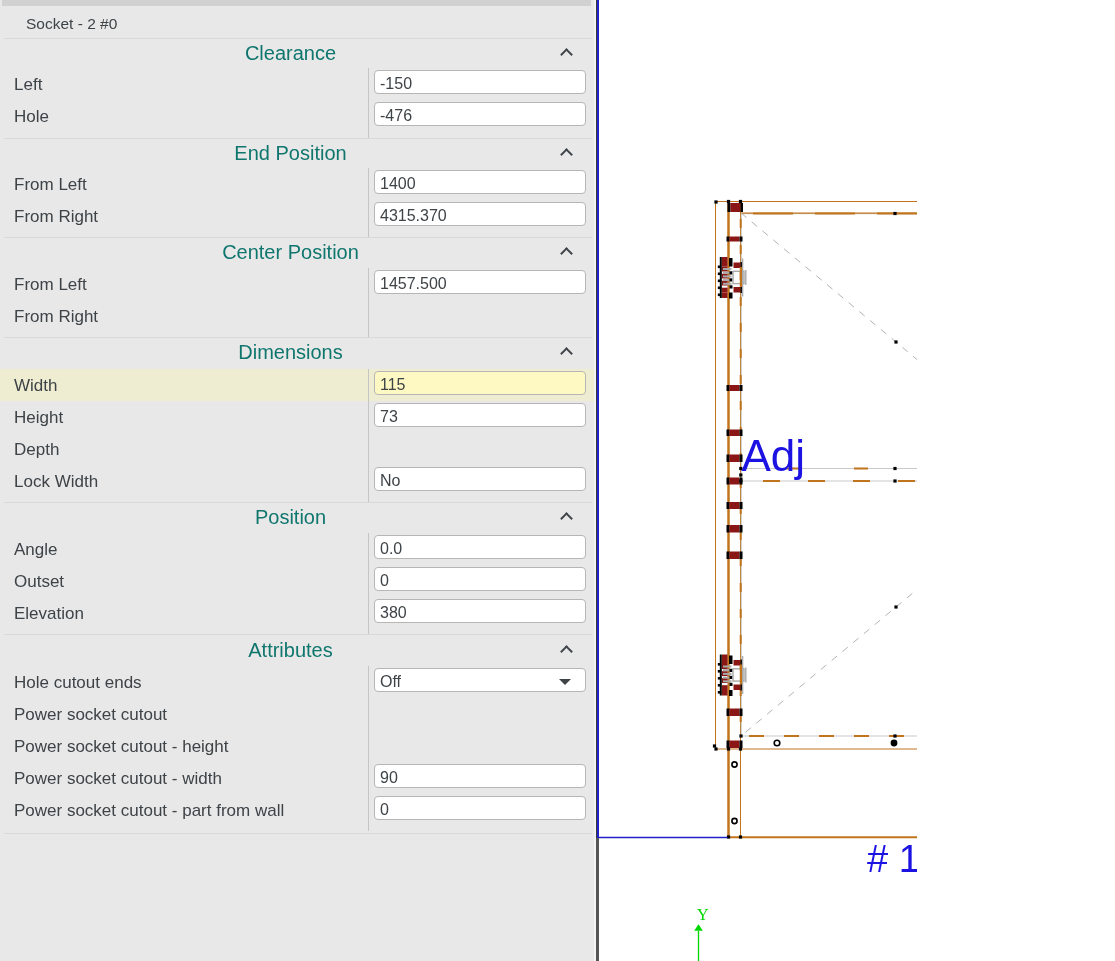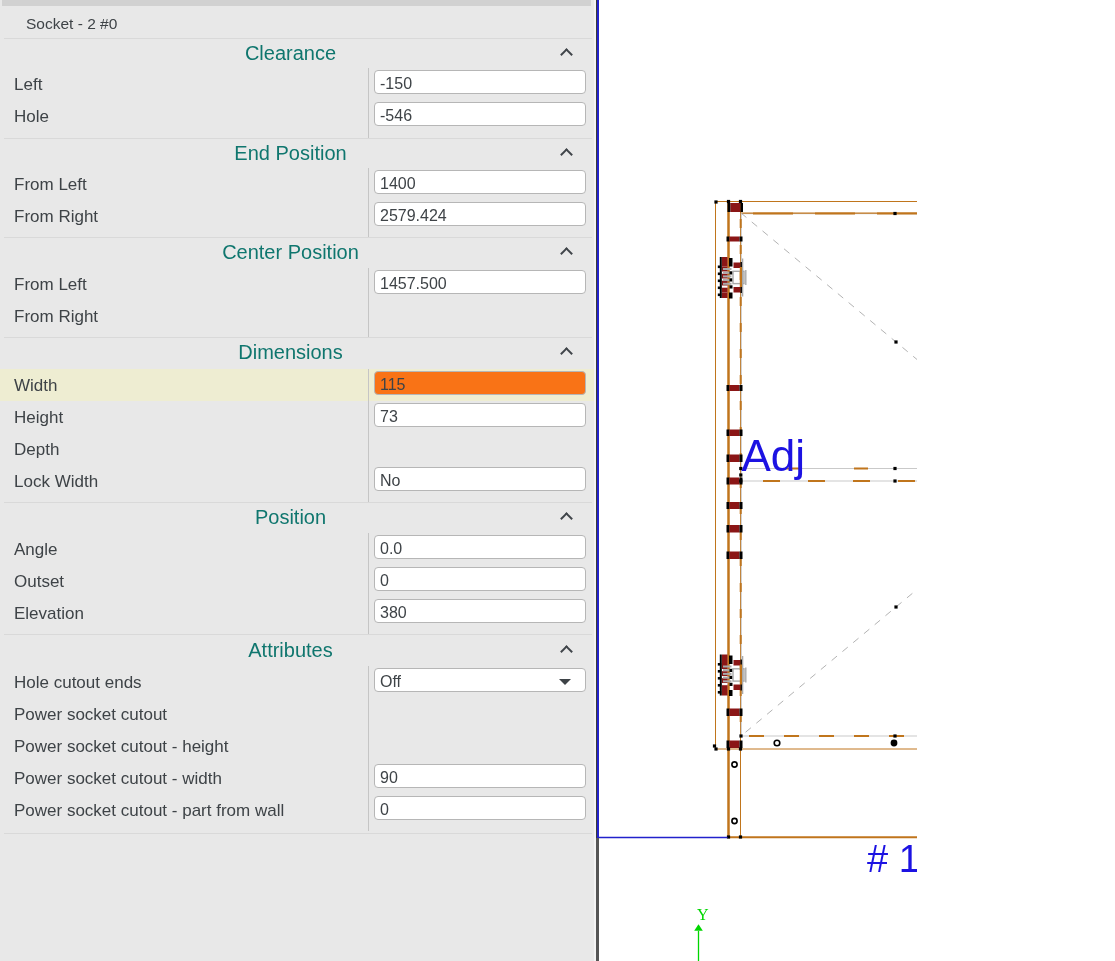--- a/index.html
+++ b/index.html
@@ -20,48 +20,48 @@
 <div class="strip"></div>
 <div class="title">Socket - 2 #0</div>
 <div class="hl"></div>
 
 <div class="hr" style="top:38px"></div>
 <div class="hdr" style="top:38px">Clearance</div>
 <div class="chev" style="top:50px"></div>
 <div class="lbl" style="top:68px">Left</div>
 <div class="lbl" style="top:100px">Hole</div>
 <div class="fld" style="top:70px">-150</div>
-<div class="fld" style="top:102px">-546</div>
+<div class="fld" style="top:102px">-476</div>
 <div class="vsep" style="top:68px;height:69.5px"></div>
 
 <div class="hr" style="top:137.5px"></div>
 <div class="hdr" style="top:137.5px">End Position</div>
 <div class="chev" style="top:149.5px"></div>
 <div class="lbl" style="top:167.5px">From Left</div>
 <div class="lbl" style="top:199.5px">From Right</div>
 <div class="fld" style="top:169.5px">1400</div>
-<div class="fld" style="top:201.5px">2579.424</div>
+<div class="fld" style="top:201.5px">4315.370</div>
 <div class="vsep" style="top:167.5px;height:69px"></div>
 
 <div class="hr" style="top:236.5px"></div>
 <div class="hdr" style="top:237px">Center Position</div>
 <div class="chev" style="top:249px"></div>
 <div class="lbl" style="top:268px">From Left</div>
 <div class="lbl" style="top:300px">From Right</div>
 <div class="fld" style="top:270px">1457.500</div>
 <div class="vsep" style="top:268px;height:68.5px"></div>
 
 <div class="hr" style="top:336.5px"></div>
 <div class="hdr" style="top:337px">Dimensions</div>
 <div class="chev" style="top:349px"></div>
 <div class="lbl" style="top:368.5px">Width</div>
 <div class="lbl" style="top:400.5px">Height</div>
 <div class="lbl" style="top:432.5px">Depth</div>
 <div class="lbl" style="top:464.5px">Lock Width</div>
-<div class="fld" style="top:370.5px;background:#f97316">115</div>
+<div class="fld" style="top:370.5px;background:#fef9c3">115</div>
 <div class="fld" style="top:402.5px">73</div>
 <div class="fld" style="top:466.5px">No</div>
 <div class="vsep" style="top:368.5px;height:133px"></div>
 
 <div class="hr" style="top:501.5px"></div>
 <div class="hdr" style="top:502px">Position</div>
 <div class="chev" style="top:514px"></div>
 <div class="lbl" style="top:533px">Angle</div>
 <div class="lbl" style="top:565px">Outset</div>
 <div class="lbl" style="top:597px">Elevation</div>

